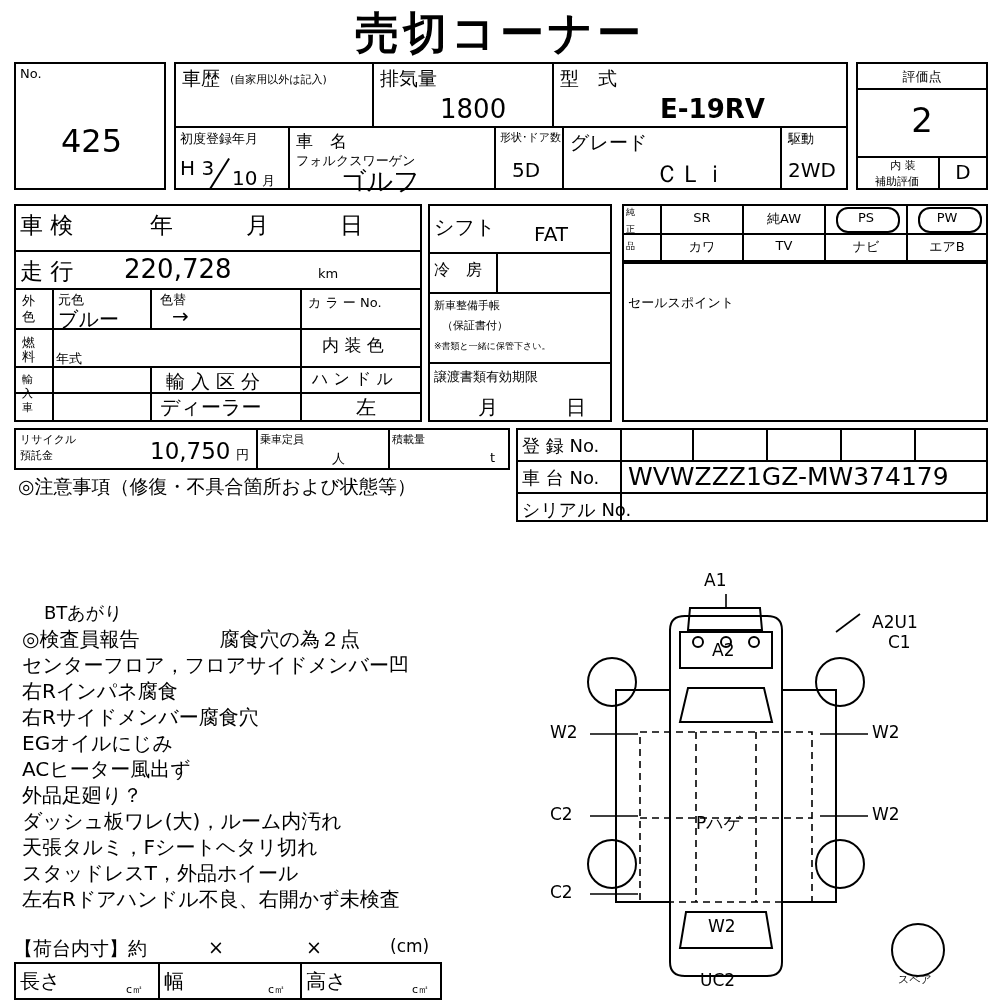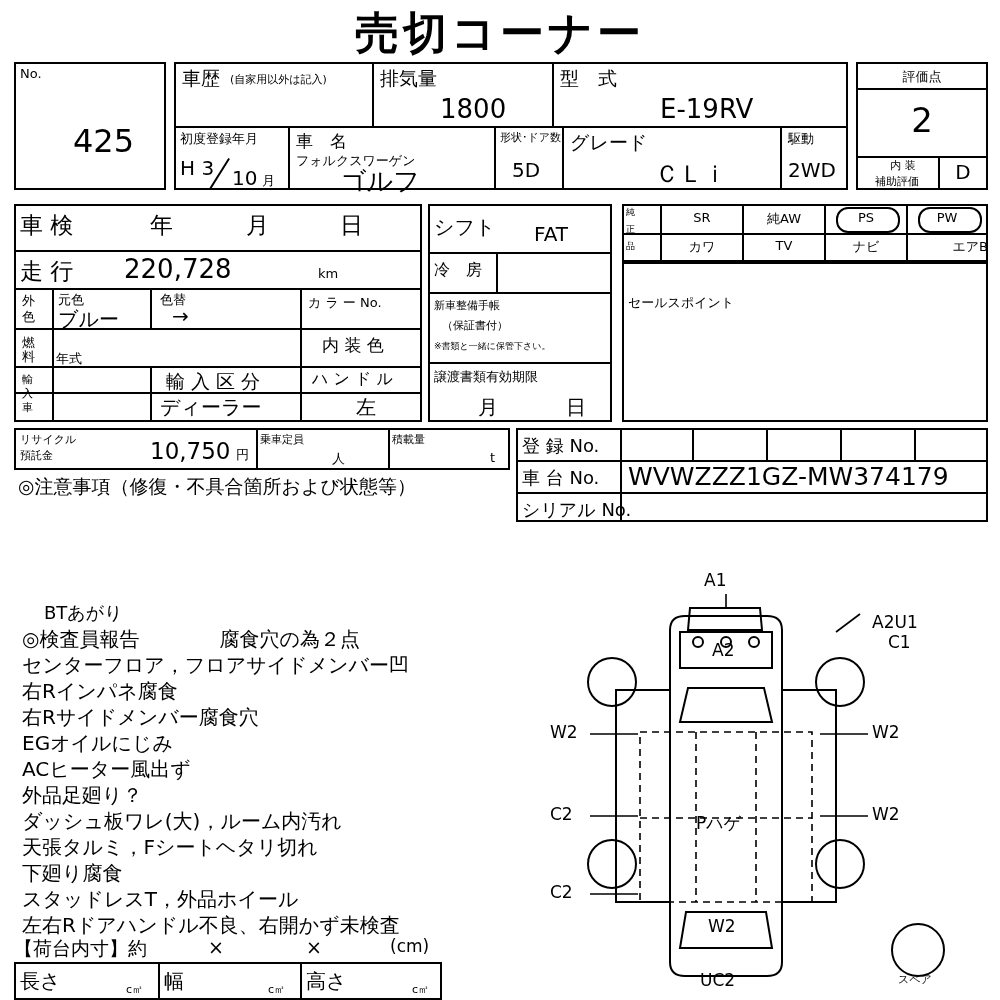--- a/index.html
+++ b/index.html
@@ -39,38 +39,38 @@
 </style>
 </head>
 <body>
 
 <div class="sheet">
 
   <div class="title">売切コーナー</div>
 
   <div class="bx" style="left:14px;top:62px;width:152px;height:128px;"></div>
   <div class="lbl sm" style="left:20px;top:66px;">No.</div>
-  <div class="val" style="left:73px;top:122px;font-size:32px;">425</div>
+  <div class="val" style="left:61px;top:122px;font-size:32px;">425</div>
 
   <div class="bx" style="left:174px;top:62px;width:674px;height:128px;"></div>
 
   <div class="ln" style="left:174px;top:126px;width:674px;height:2px;"></div>
   <div class="ln" style="left:372px;top:62px;width:2px;height:64px;"></div>
   <div class="ln" style="left:552px;top:62px;width:2px;height:64px;"></div>
   <div class="ln" style="left:288px;top:126px;width:2px;height:64px;"></div>
   <div class="ln" style="left:494px;top:126px;width:2px;height:64px;"></div>
   <div class="ln" style="left:562px;top:126px;width:2px;height:64px;"></div>
   <div class="ln" style="left:780px;top:126px;width:2px;height:64px;"></div>
 
   <div class="lbl" style="left:182px;top:66px;font-size:19px;">車歴</div>
   <div class="lbl xs" style="left:230px;top:72px;">(自家用以外は記入)</div>
   <div class="lbl" style="left:380px;top:66px;font-size:19px;">排気量</div>
   <div class="val big" style="left:440px;top:94px;">1800</div>
   <div class="lbl" style="left:560px;top:66px;font-size:19px;">型　式</div>
-  <div class="val big" style="left:660px;top:94px;font-weight:400;">E-19RV</div>
+  <div class="val big" style="left:660px;top:94px;font-weight:700;">E-19RV</div>
 
   <div class="lbl sm" style="left:180px;top:130px;">初度登録年月</div>
   <div class="val mid" style="left:180px;top:156px;">H 3</div>
   <div class="val mid" style="left:232px;top:166px;">10</div>
   <div class="val sm" style="left:262px;top:172px;">月</div>
   <div class="ln" style="left:210px;top:188px;width:36px;height:2px;transform:rotate(-58deg);transform-origin:left center;"></div>
 
   <div class="lbl" style="left:296px;top:130px;font-size:17px;">車　名</div>
   <div class="val sm" style="left:296px;top:152px;">フォルクスワーゲン</div>
   <div class="val" style="left:340px;top:164px;font-size:26px;">ゴルフ</div>
@@ -184,21 +184,21 @@
   <div class="lbl ctr sm" style="left:660px;top:210px;width:84px;">SR</div>
   <div class="lbl ctr sm" style="left:742px;top:210px;width:84px;">純AW</div>
   <div class="lbl ctr sm" style="left:824px;top:210px;width:84px;">PS</div>
   <div class="lbl ctr sm" style="left:906px;top:210px;width:82px;">PW</div>
   <div style="position:absolute;left:836px;top:207px;width:60px;height:22px;border:2px solid #000;border-radius:12px;"></div>
   <div style="position:absolute;left:918px;top:207px;width:60px;height:22px;border:2px solid #000;border-radius:12px;"></div>
 
   <div class="lbl ctr sm" style="left:660px;top:238px;width:84px;">カワ</div>
   <div class="lbl ctr sm" style="left:742px;top:238px;width:84px;">TV</div>
   <div class="lbl ctr sm" style="left:824px;top:238px;width:84px;">ナビ</div>
-  <div class="lbl ctr sm" style="left:906px;top:238px;width:82px;text-align:right;">エアB</div>
+  <div class="lbl ctr sm" style="left:906px;top:238px;width:82px;">エアB</div>
 
   <div class="bx" style="left:622px;top:262px;width:366px;height:160px;"></div>
   <div class="lbl sm" style="left:628px;top:266px;margin-top:28px;">セールスポイント</div>
 
   <div class="bx" style="left:516px;top:428px;width:472px;height:94px;"></div>
   <div class="ln" style="left:516px;top:460px;width:472px;height:2px;"></div>
   <div class="ln" style="left:516px;top:492px;width:472px;height:2px;"></div>
   <div class="ln" style="left:620px;top:428px;width:2px;height:94px;"></div>
   <div class="ln" style="left:692px;top:428px;width:2px;height:32px;"></div>
   <div class="ln" style="left:766px;top:428px;width:2px;height:32px;"></div>
@@ -214,21 +214,20 @@
     <div style="font-size:18px;padding-left:22px;">BTあがり</div>
     <div>◎検査員報告　　　　腐食穴の為２点</div>
     <div>センターフロア，フロアサイドメンバー凹</div>
     <div>右Rインパネ腐食</div>
     <div>右Rサイドメンバー腐食穴</div>
     <div>EGオイルにじみ</div>
     <div>ACヒーター風出ず</div>
     <div>外品足廻り？</div>
     <div>ダッシュ板ワレ(大)，ルーム内汚れ</div>
     <div>天張タルミ，Fシートヘタリ切れ</div>
-    <div>下廻り腐食</div>
     <div>スタッドレスT，外品ホイール</div>
     <div>左右Rドアハンドル不良、右開かず未検査</div>
   </div>
 
   <div class="lbl" style="left:14px;top:936px;font-size:19px;">【荷台内寸】約</div>
   <div class="lbl" style="left:208px;top:936px;font-size:19px;">×</div>
   <div class="lbl" style="left:306px;top:936px;font-size:19px;">×</div>
   <div class="lbl" style="left:390px;top:936px;font-size:17px;">(cm)</div>
 
   <div class="bx" style="left:14px;top:962px;width:428px;height:38px;"></div>

